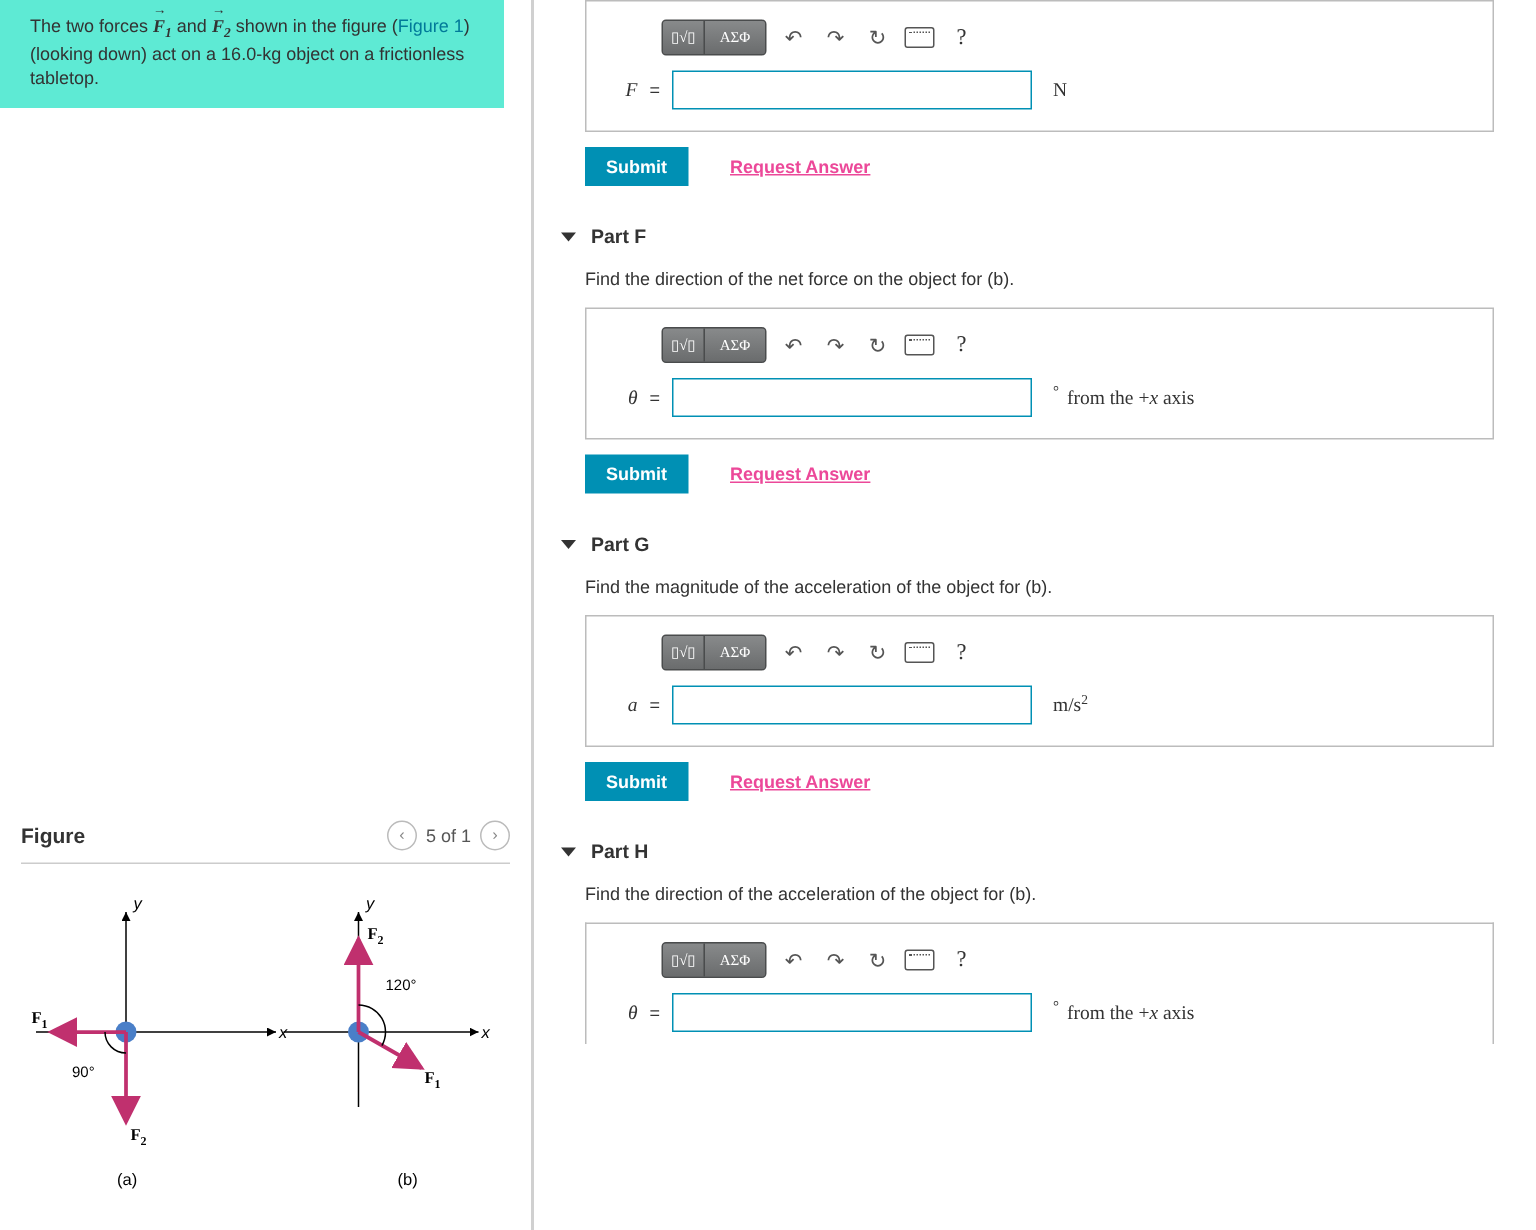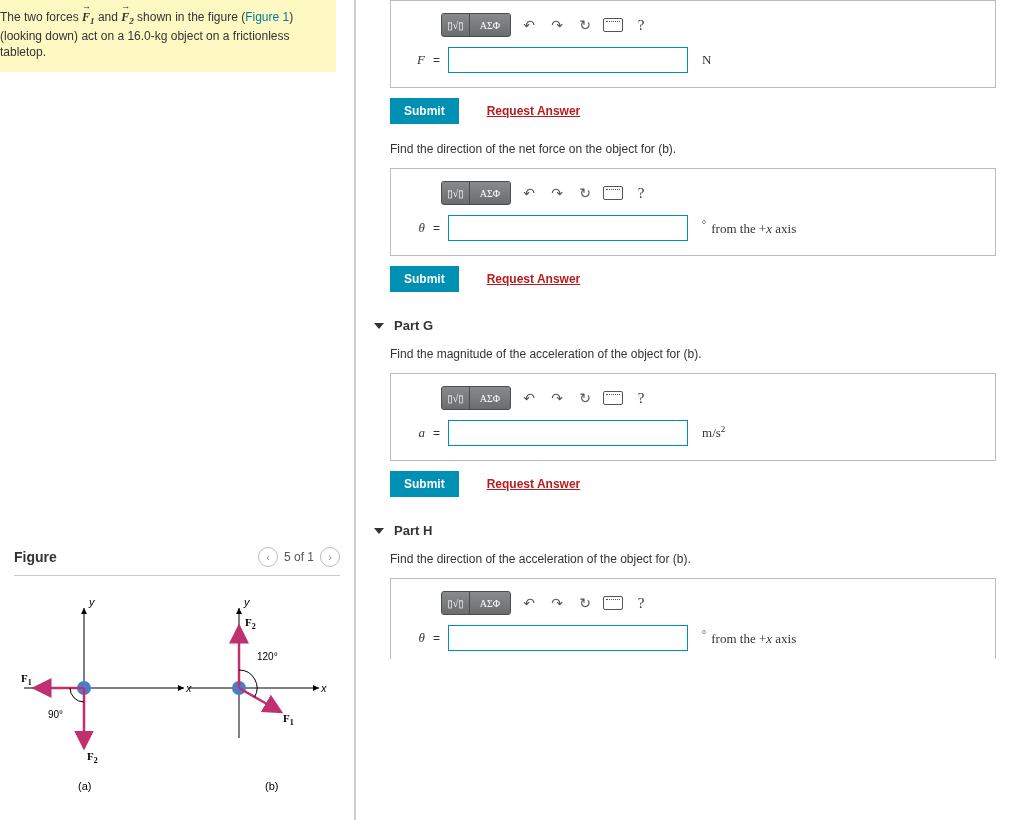--- a/index.html
+++ b/index.html
@@ -14,22 +14,22 @@
     display: flex;
   }
   .left-pane {
     width: 356px;
     border-right: 2px solid #d0d0d0;
     position: relative;
     display: flex;
     flex-direction: column;
   }
   .problem-box {
-    background: #fef9c3;
-    padding: 9px 14px 12px 0;
+    background: #5eead4;
+    padding: 9px 14px 12px 20px;
     margin: 0 18px 0 0;
     font-size: 12px;
     line-height: 1.35;
   }
   .problem-box .linkish { color: #007a99; }
   .vecF { font-family: Georgia, serif; font-weight: bold; font-style: italic; }
   .vecF .arrow {
     position: relative;
     display: inline-block;
   }
@@ -154,21 +154,21 @@
   .submit-row {
     display:flex; align-items:center; gap: 28px;
     margin-left: 16px;
   }
   .submit-btn {
     background: #0090b4; color:#fff; border:none;
     padding: 6px 14px; font-size: 12px; font-weight: bold;
     cursor:pointer;
   }
   .req-link {
-    color: #b91c1c; font-size: 12px; text-decoration: underline; font-weight: bold;
+    color: #ec4899; font-size: 12px; text-decoration: underline; font-weight: bold;
     cursor:pointer;
   }
 
 </style>
 </head>
 <body>
 
 <div class="left-pane">
   <div class="problem-box">
     <span>The two forces </span>
@@ -256,20 +256,24 @@
         <span class="answer-unit"><span>N</span></span>
       </div>
     </div>
     <div class="submit-row">
       <button class="submit-btn">Submit</button>
       <span class="req-link">Request Answer</span>
     </div>
   </div>
 
   <div class="part-block">
+    <div class="part-header">
+      <span class="caret"></span>
+      <span>Part F</span>
+    </div>
     <div class="part-prompt">Find the direction of the net force on the object for (b).</div>
     <div class="answer-box">
       <div class="toolbar">
         <div class="tb-grp">
           <div class="tb-btn">▯√▯</div>
           <div class="tb-btn wide">ΑΣΦ</div>
         </div>
         <span class="tb-icon">↶</span>
         <span class="tb-icon">↷</span>
         <span class="tb-icon">↻</span>

